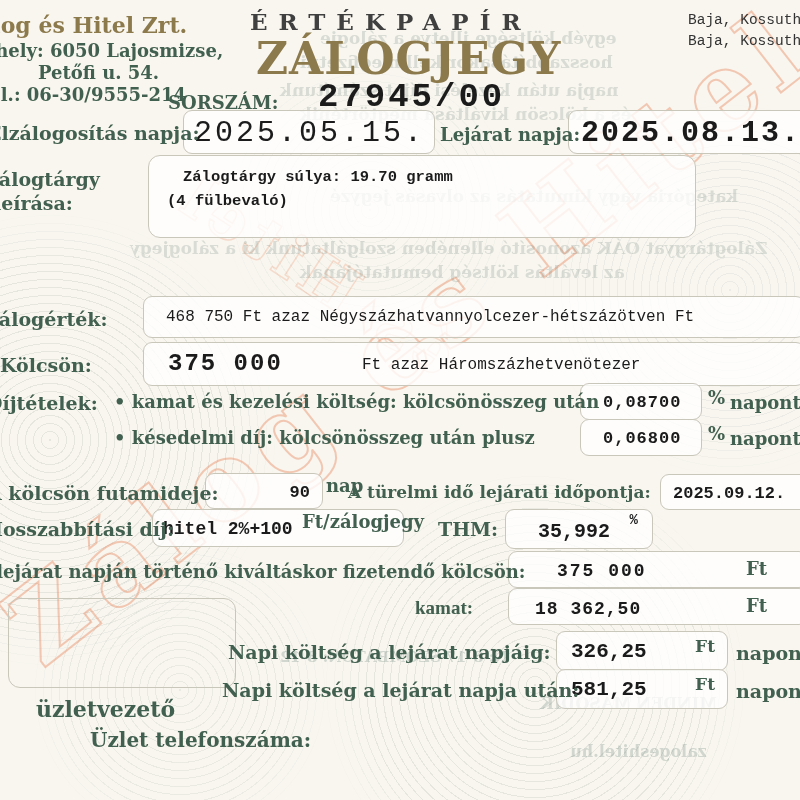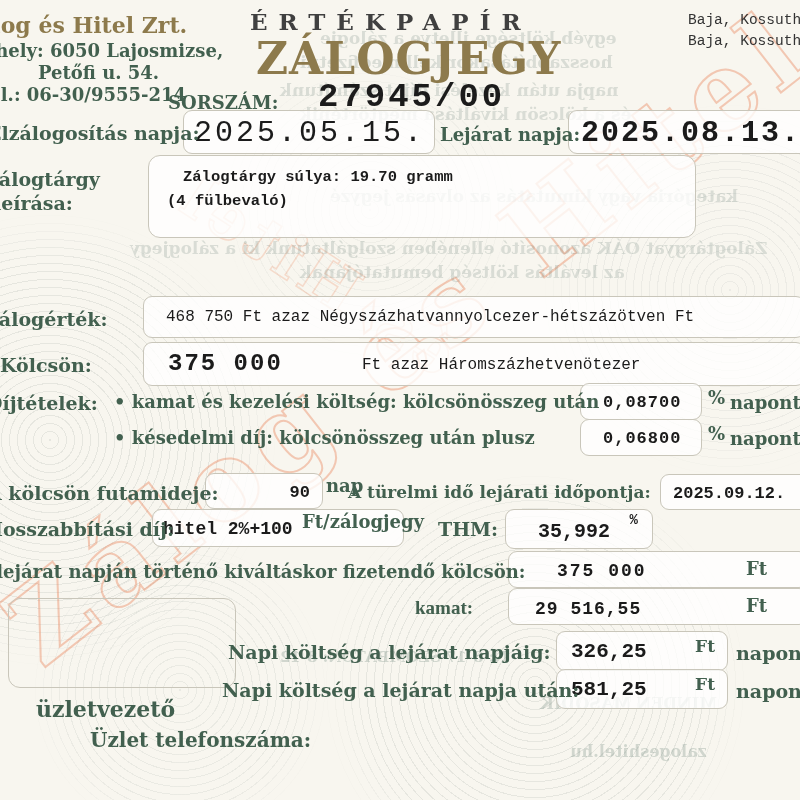--- a/index.html
+++ b/index.html
@@ -159,21 +159,21 @@
   </div>
 
   <div class="lbl" style="left:-24px;top:561px;">A lejárat napján történő kiváltáskor fizetendő kölcsön:</div>
   <div class="vbox" style="left:508px;top:551px;width:300px;height:37px;">
     <span class="val mono" style="left:48px;top:9px;font-size:18px;font-weight:bold;letter-spacing:2px;">375 000</span>
     <span class="val lbl" style="right:40px;top:6px;position:absolute;left:auto;">Ft</span>
   </div>
 
   <div class="lbl" style="left:415px;top:597px;font-size:19px;font-family:Liberation Serif, serif;">kamat:</div>
   <div class="vbox" style="left:508px;top:588px;width:300px;height:37px;">
-    <span class="val mono" style="left:26px;top:10px;font-size:18px;font-weight:bold;letter-spacing:1px;">29 516,55</span>
+    <span class="val mono" style="left:26px;top:10px;font-size:18px;font-weight:bold;letter-spacing:1px;">18 362,50</span>
     <span class="val lbl" style="right:40px;top:6px;position:absolute;left:auto;">Ft</span>
   </div>
 
   <div class="lbl" style="left:228px;top:641px;font-size:19px;">Napi költség a lejárat napjáig:</div>
   <div class="vbox" style="left:556px;top:631px;width:172px;height:40px;">
     <span class="val mono" style="left:14px;top:8px;font-size:21px;font-weight:bold;">326,25</span>
     <span class="val lbl" style="right:12px;top:4px;position:absolute;left:auto;font-size:17px;">Ft</span>
   </div>
   <div class="lbl" style="left:736px;top:642px;font-size:19px;">naponta</div>
 

